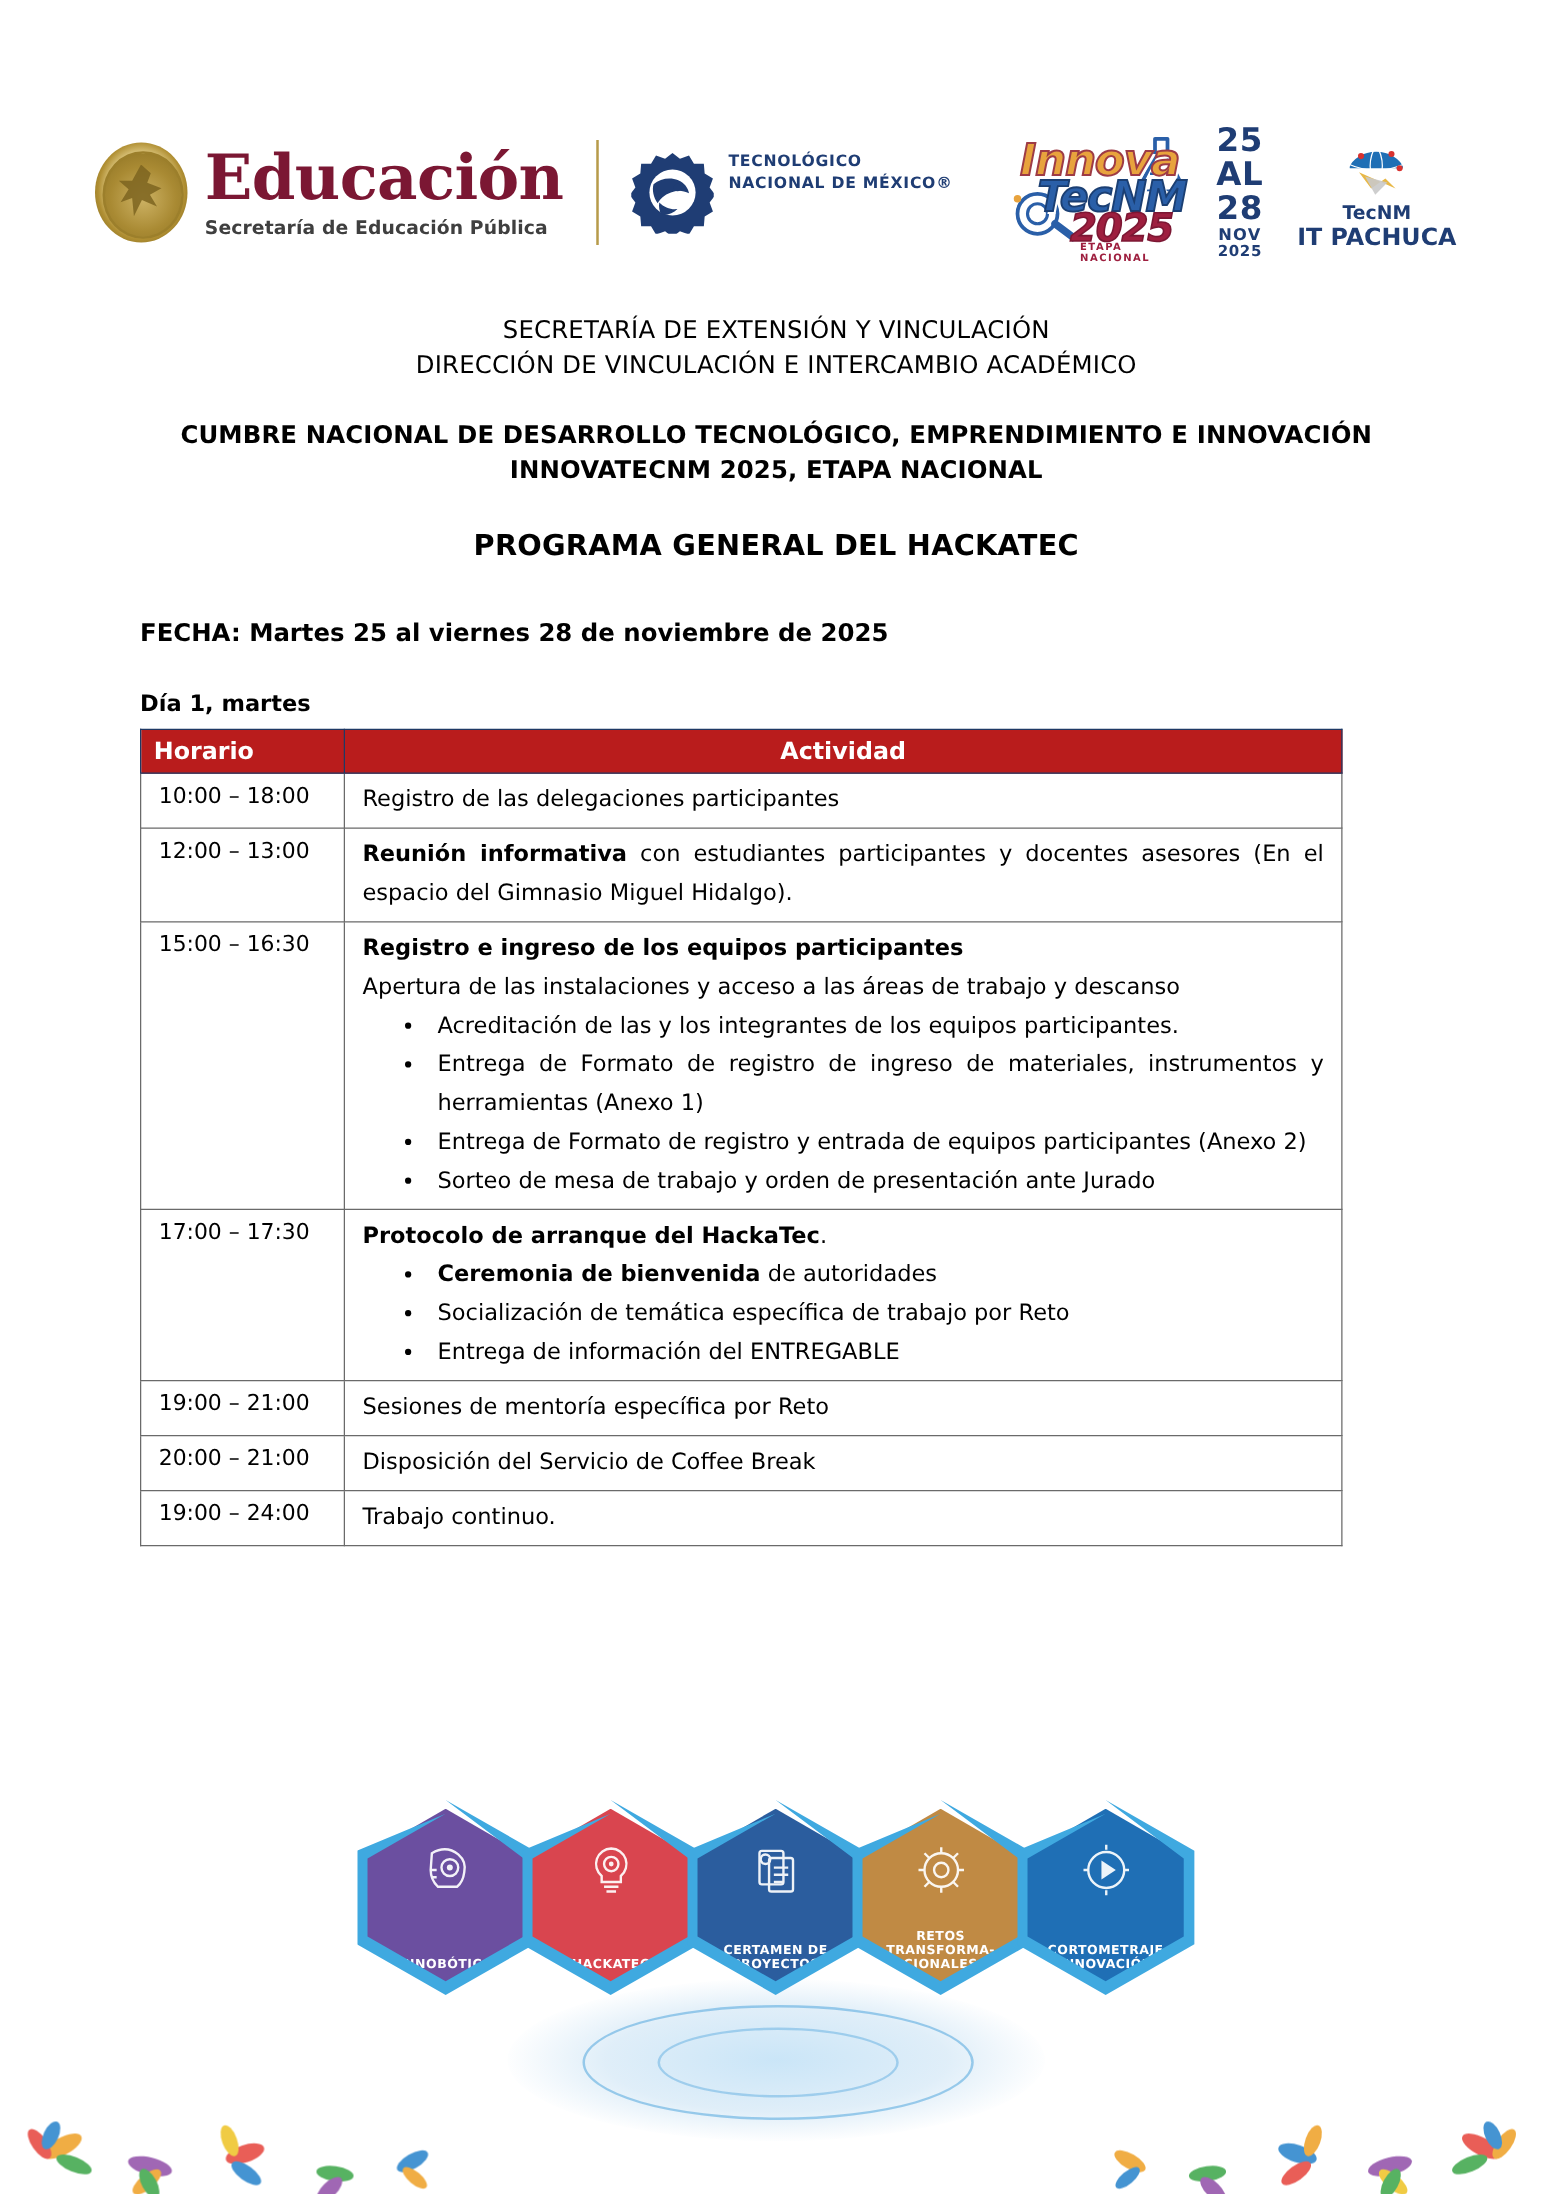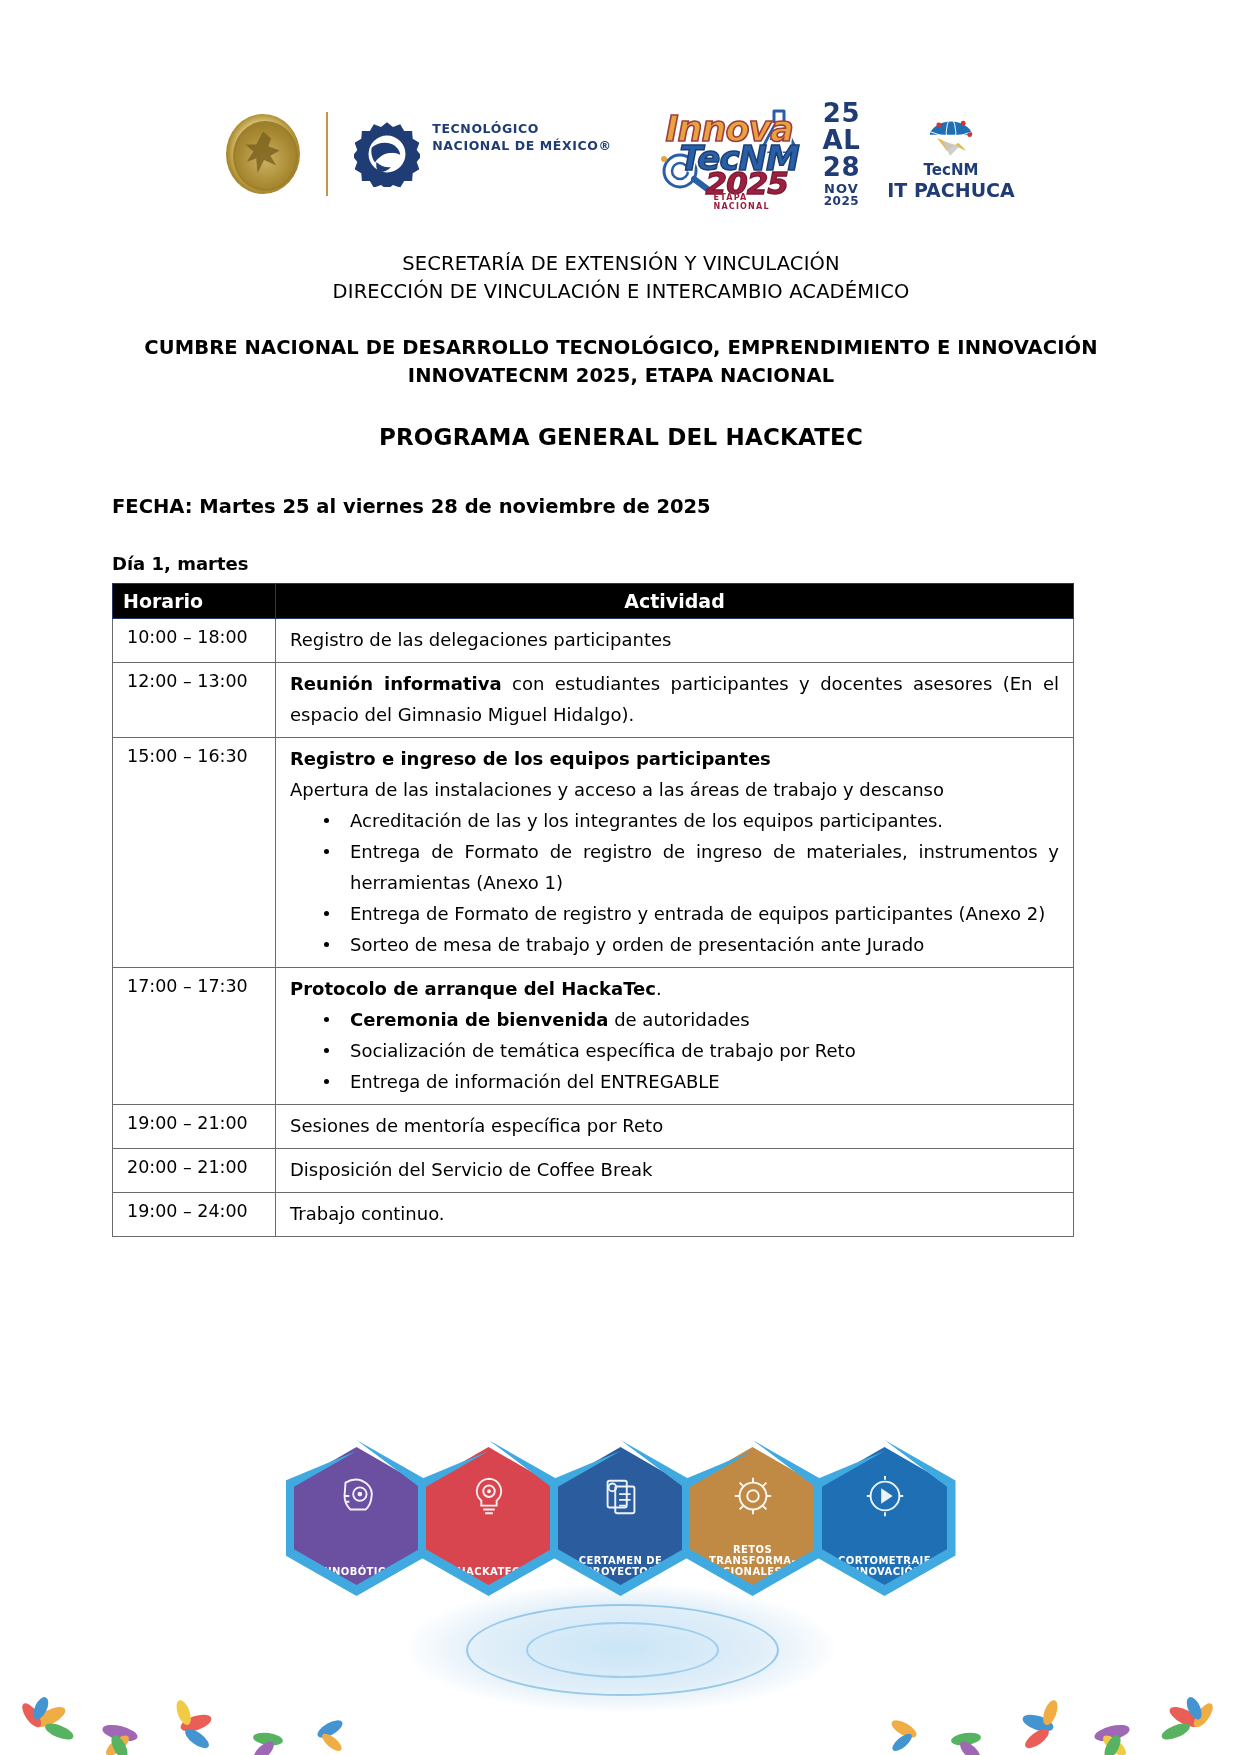--- a/index.html
+++ b/index.html
@@ -175,21 +175,21 @@
     margin-top: 9px;
     border-collapse: collapse;
     width: 962px;
     table-layout: fixed;
   }
   table.prog th, table.prog td {
     border: 1px solid #6a6a6a;
     vertical-align: top;
   }
   table.prog thead th {
-    background: #000000;
+    background: #b91c1c;
     color: #ffffff;
     font-size: 19px;
     font-weight: 700;
     padding: 6px 10px;
     border: 1px solid #1f3864;
   }
   th.col-horario { width: 163px; text-align: left; padding-left: 14px; }
   th.col-actividad { text-align: center; }
   td.time {
     width: 163px;
@@ -294,20 +294,24 @@
   }
   .petals { position: absolute; left: 0; bottom: 0; width: 1241px; height: 130px; }
 </style>
 </head>
 <body>
 
 <div class="logo-bar">
 
   <div class="sep-logo">
     <div class="eagle-seal"></div>
+    <div class="edu-text">
+      <div class="edu-word">Educación</div>
+      <div class="edu-sub">Secretaría de Educación Pública</div>
+    </div>
   </div>
 
   <div class="logo-divider"></div>
 
   <div class="tecnm-logo">
     <svg class="tecnm-gear" viewBox="0 0 100 100">
       <path fill="#1f3d74" d="M50 2 l9 7 11-4 6 10 12 0 1 12 10 6 -4 11 7 9 -7 9 4 11 -10 6 -1 12 -12 0 -6 10 -11-4 -9 7 -9-7 -11 4 -6-10 -12 0 -1-12 -10-6 4-11 -7-9 7-9 -4-11 10-6 1-12 12 0 6-10 11 4z"></path>
       <circle cx="50" cy="50" r="28" fill="#ffffff"></circle>
       <path fill="#1f3d74" d="M27 40c8-7 20-9 30-5 7 3 12 9 13 16-6-3-13-4-19-2-8 2-15 7-19 14-5-7-7-16-5-23z"></path>
       <circle cx="56" cy="44" r="4.5" fill="#1f3d74"></circle>

